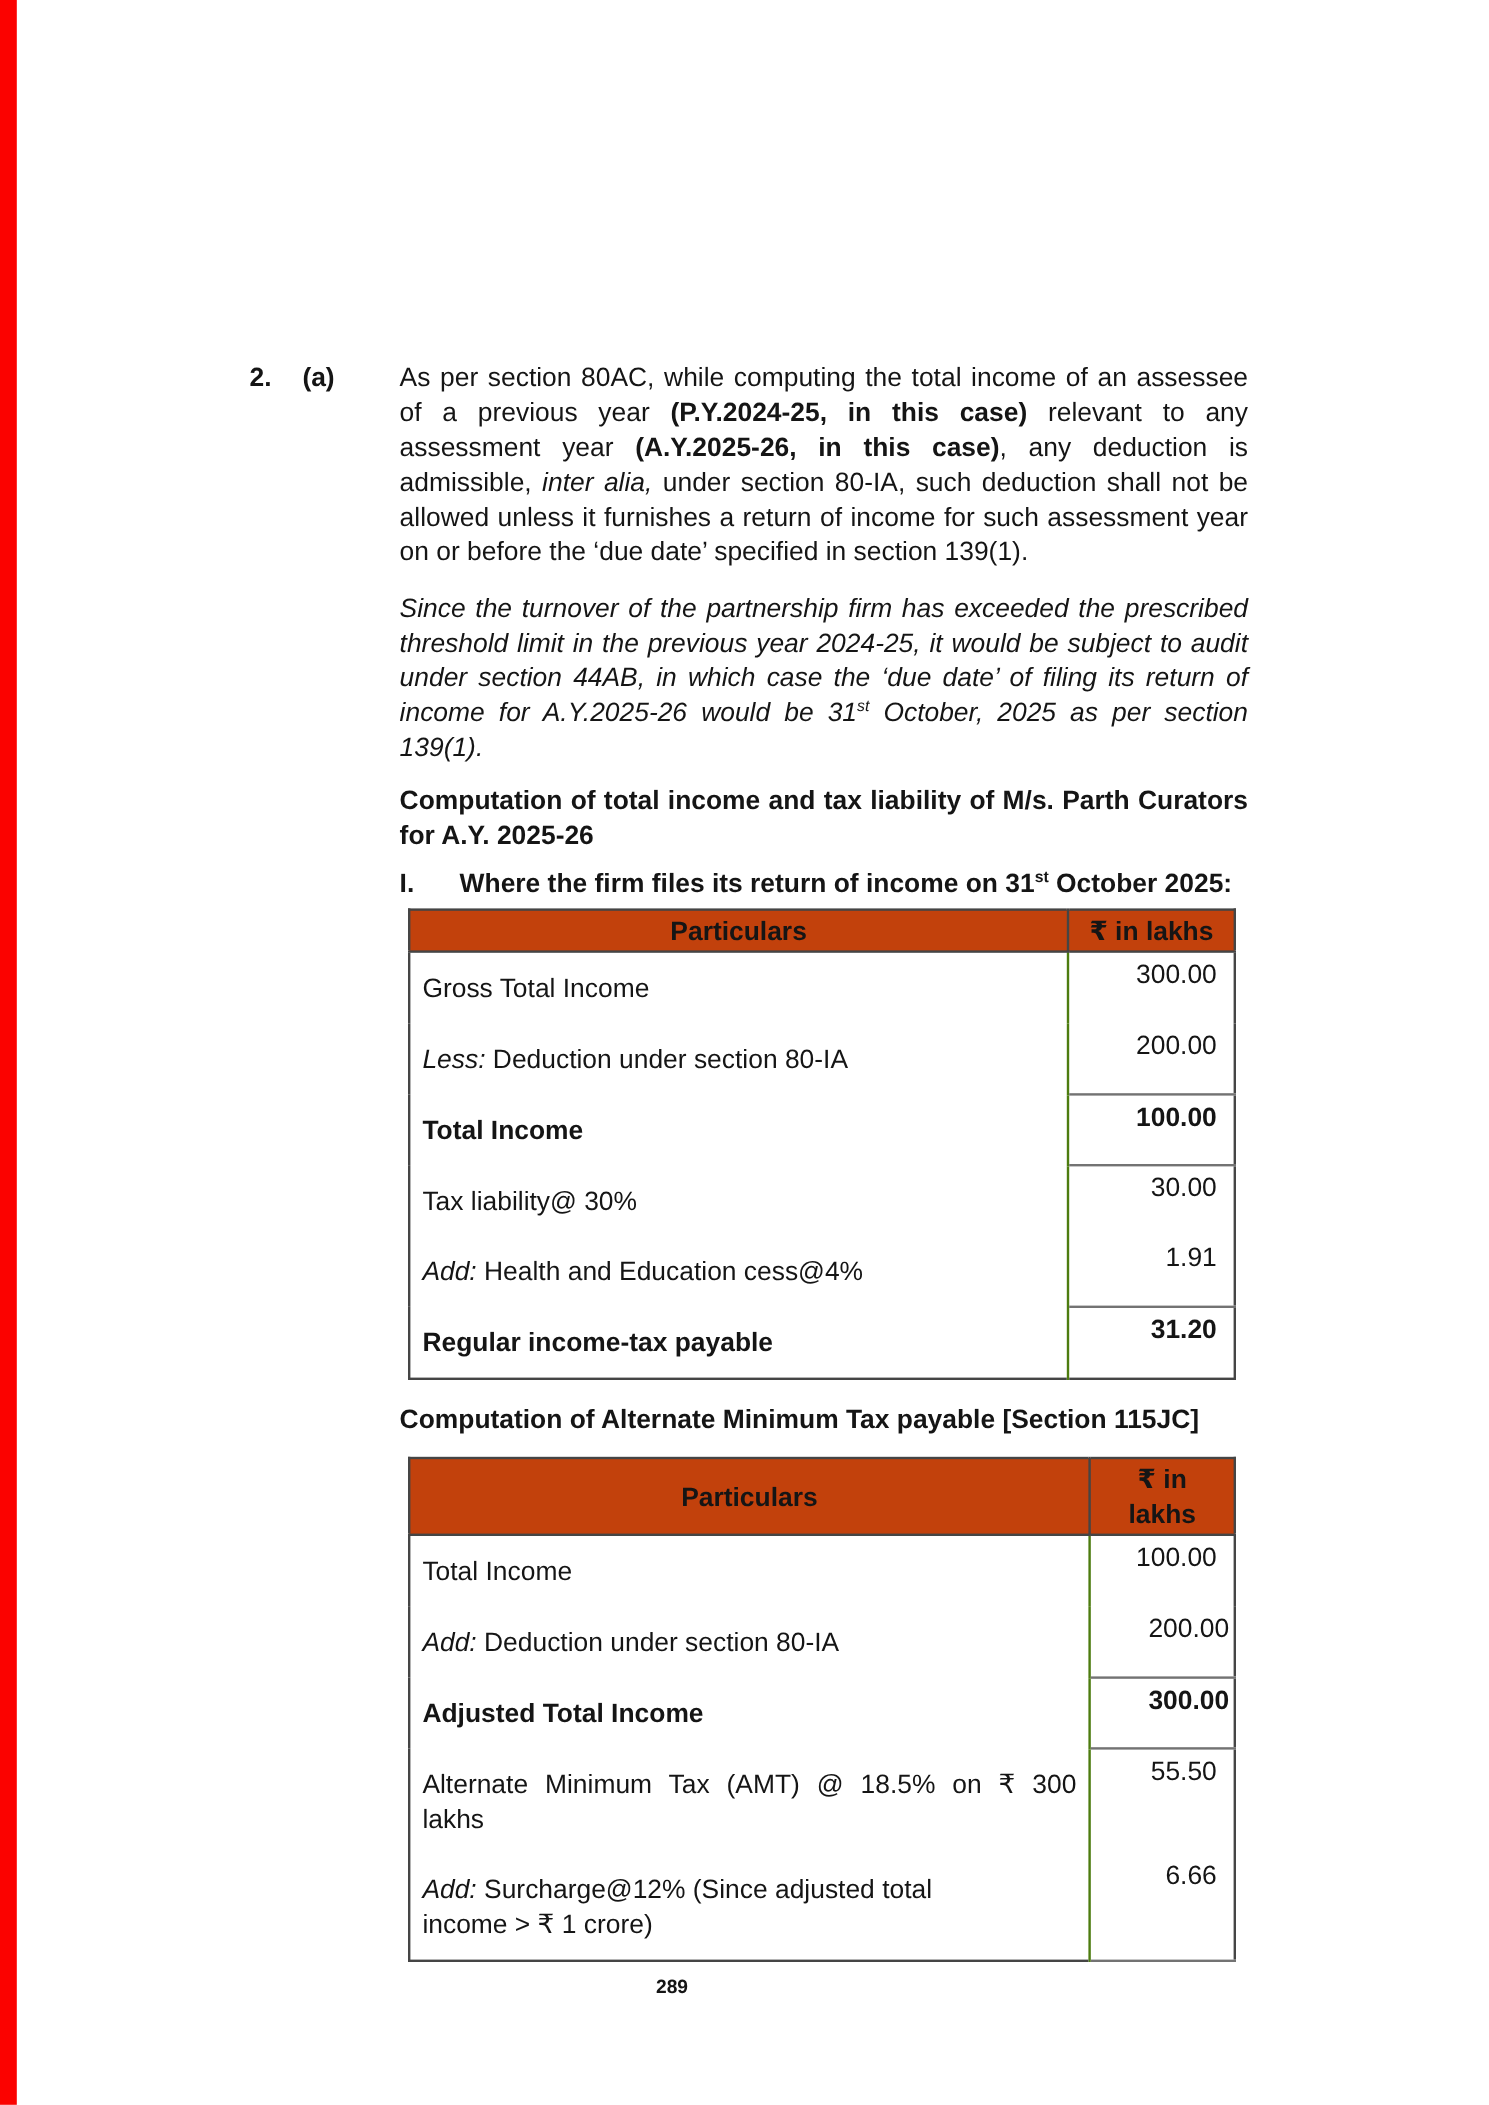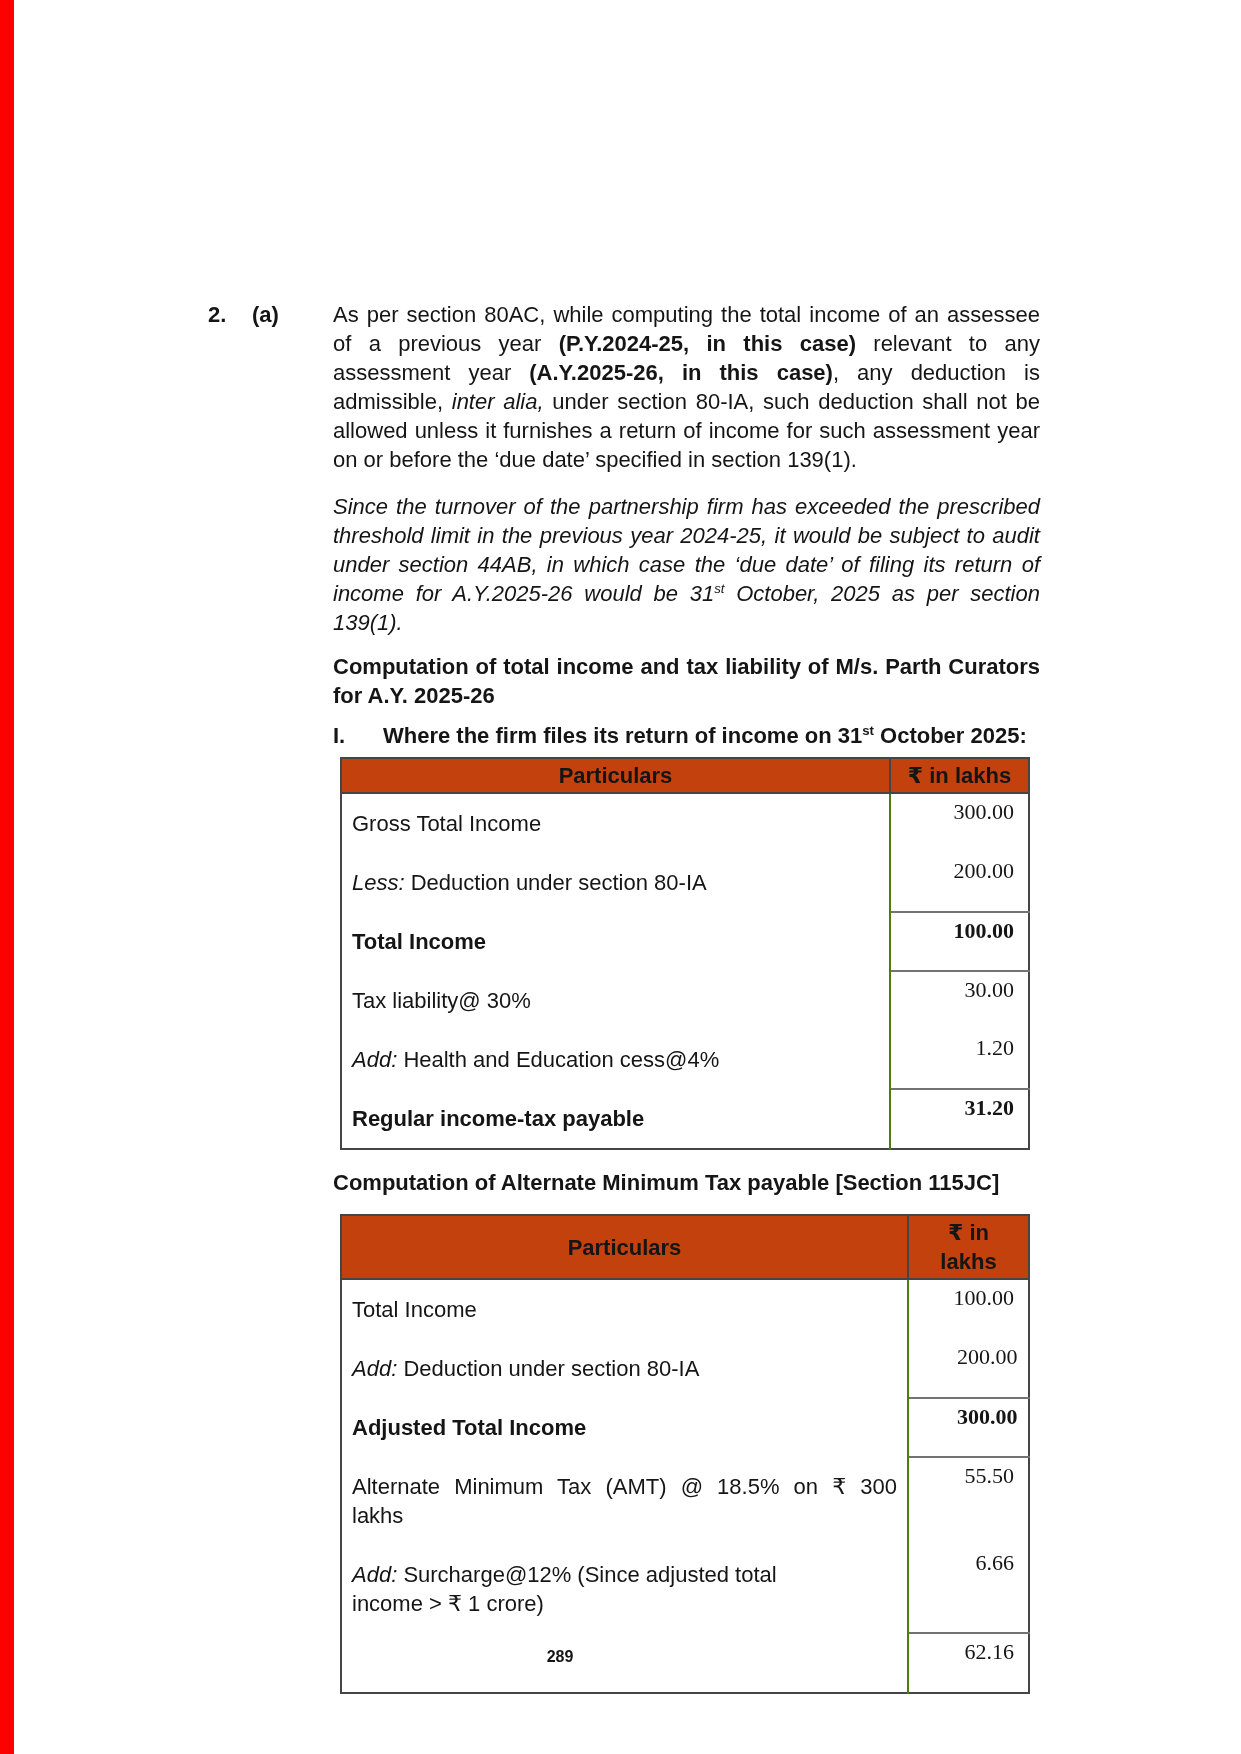--- a/index.html
+++ b/index.html
@@ -60,21 +60,20 @@
   td.cell-label {
     border-right: 2px solid #4d7c0f;
     padding: 15px 10px;
     vertical-align: top;
     white-space: pre-wrap;
   }
   td.cell-value {
     text-align: right;
     padding: 3px 14px 3px 6px;
     vertical-align: top;
-    font-family: Liberation Serif, serif;
   }
   td.rule { border-bottom: 2px solid #737373; padding-left: 48px; }
   .bold { font-weight: bold; }
   .lbl-line.stretch { text-align: justify; text-align-last: justify; }
   td.cell-label .lbl-line { min-height: 29px; }
   tr.empty-row td { height: 36px; }
 
   .pageno {
     position: absolute; top: 1648px; left: 0;
     width: 1120px;
@@ -123,21 +122,21 @@
             <tr>
               <td class="cell-label colA bold"><div class="lbl-line"><span>Total Income</span></div></td>
               <td class="cell-value bold rule">100.00</td>
             </tr>
             <tr>
               <td class="cell-label colA"><div class="lbl-line"><span>Tax liability@ 30%</span></div></td>
               <td class="cell-value">30.00</td>
             </tr>
             <tr>
               <td class="cell-label colA"><div class="lbl-line"><span class="it">Add:</span><span> Health and Education cess@4%</span></div></td>
-              <td class="cell-value rule">1.20</td>
+              <td class="cell-value rule">1.91</td>
             </tr>
             <tr>
               <td class="cell-label colA bold"><div class="lbl-line"><span>Regular income-tax payable</span></div></td>
               <td class="cell-value bold">31.20</td>
             </tr>
           </tbody>
       </table>
 
       <p class="heading h2">Computation of Alternate Minimum Tax payable [Section 115JC]</p>
 
@@ -162,24 +161,20 @@
               <td class="cell-value bold rule">300.00</td>
             </tr>
             <tr>
               <td class="cell-label colA"><div class="lbl-line stretch"><span>Alternate Minimum Tax (AMT) @ 18.5% on ₹ 300</span></div><div>lakhs</div></td>
               <td class="cell-value">55.50</td>
             </tr>
             <tr>
               <td class="cell-label colA"><div class="lbl-line"><span class="it">Add:</span><span> Surcharge@12% (Since adjusted total</span></div><div>income &gt; ₹ 1 crore)</div></td>
               <td class="cell-value rule">6.66</td>
             </tr>
-            <tr class="empty-row">
-              <td class="cell-label colA"><div class="lbl-line"><span></span></div></td>
-              <td class="cell-value">62.16</td>
-            </tr>
           </tbody>
       </table>
 
     </div>
   </div>
 
   <div class="pageno">289</div>
 </div>
 
 </body></html>

